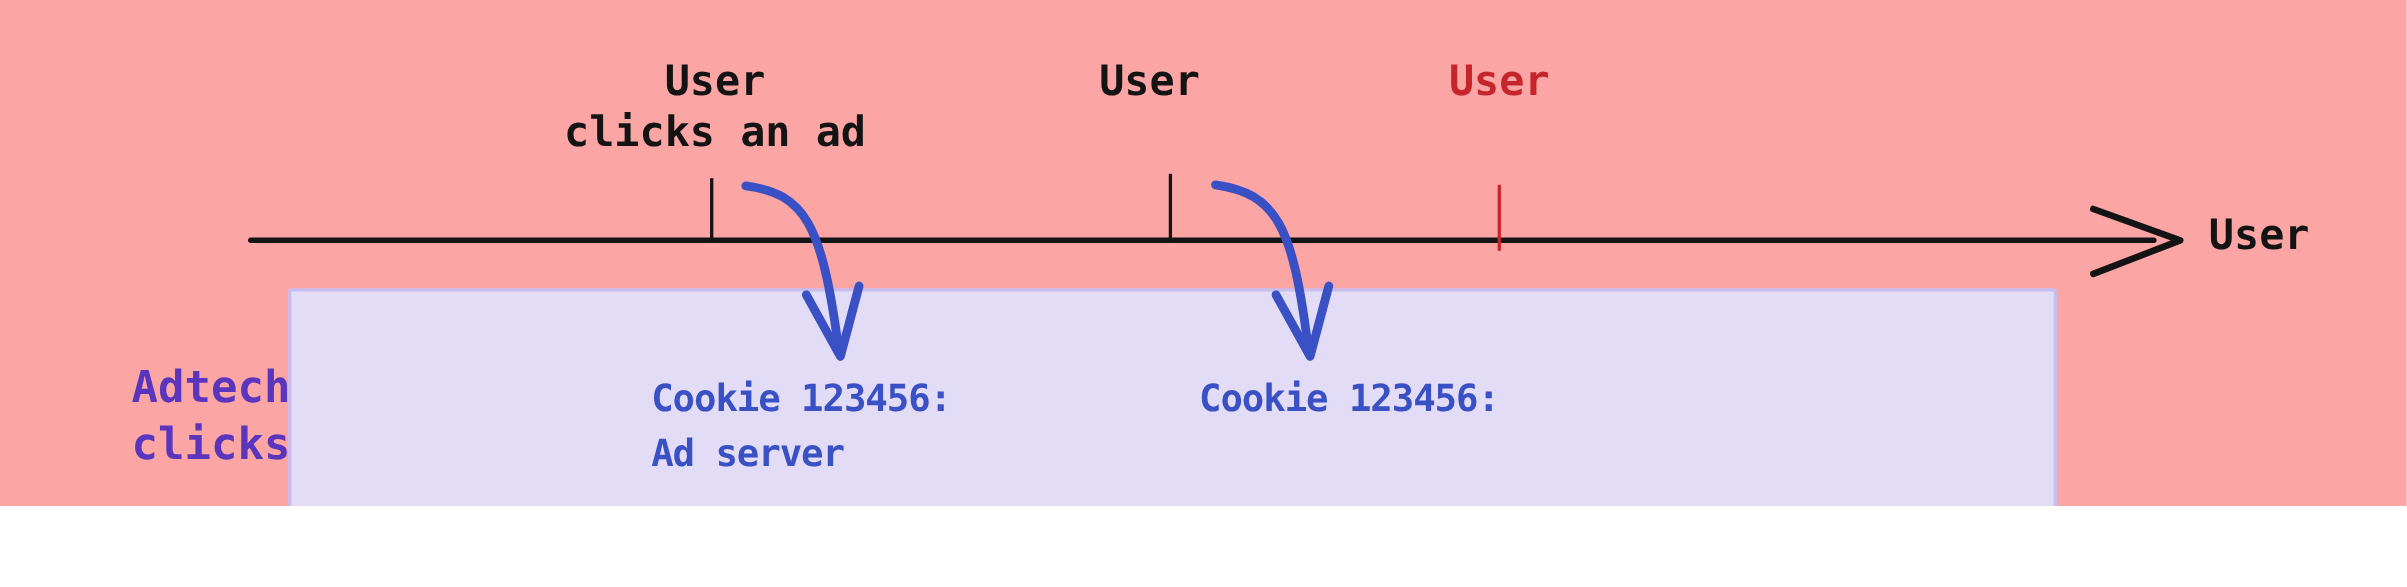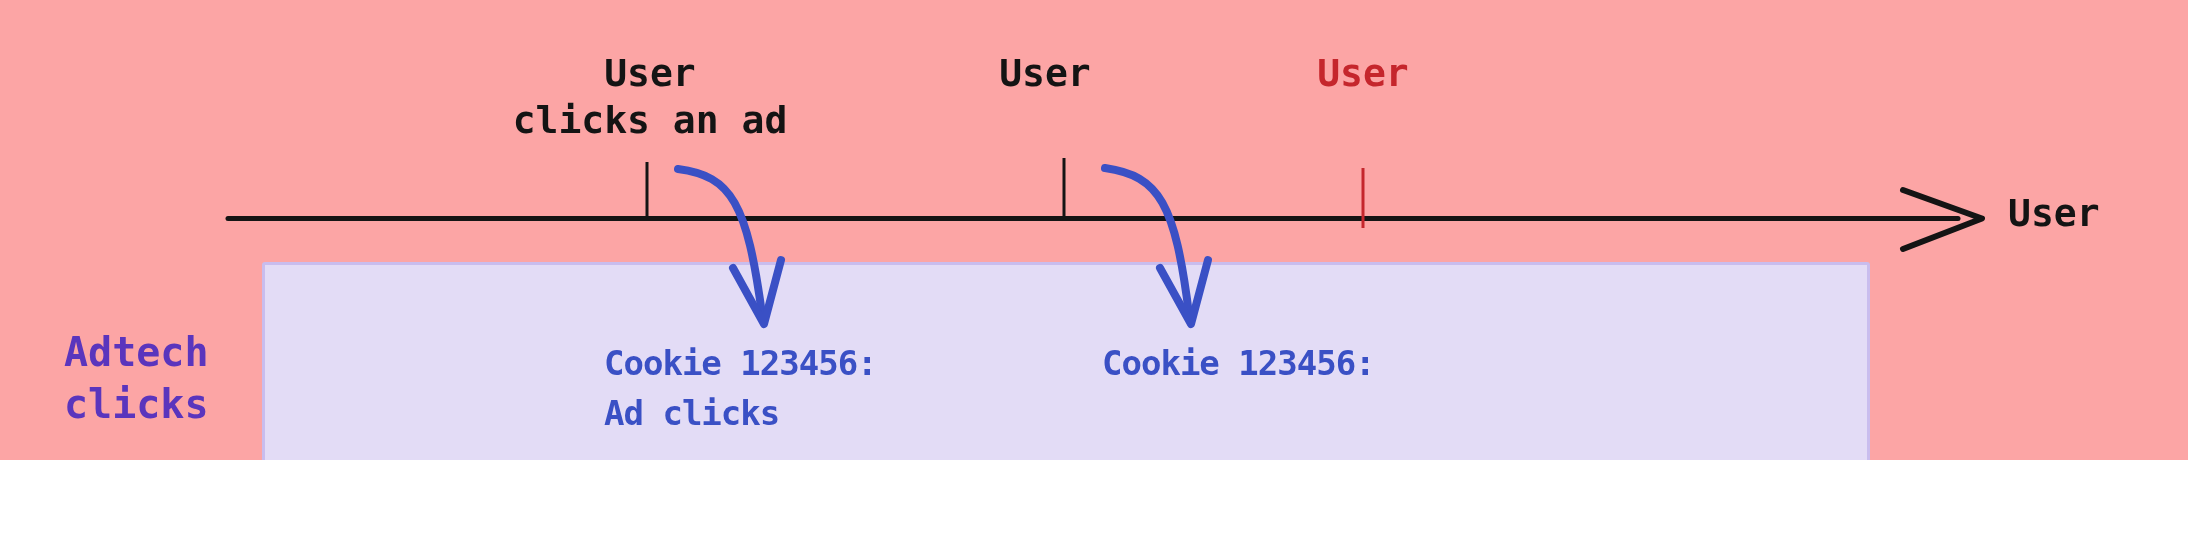--- a/index.html
+++ b/index.html
@@ -54,37 +54,36 @@
     font-weight: bold;
     font-size: 38px;
     line-height: 47px;
     color: #141414;
   }
   .adtech-label {
     position: absolute;
     left: 64px;
     top: 326px;
     width: 200px;
-    text-align: left;
+    text-align: right;
     font-weight: bold;
     font-size: 40px;
     line-height: 52px;
     color: #5a35bd;
     white-space: nowrap;
   }
   .cookie-record {
     position: absolute;
     top: 338px;
     font-weight: bold;
     font-size: 34px;
     line-height: 50px;
     letter-spacing: -1px;
     color: #3a50c5;
     white-space: nowrap;
-    margin-left: 12px;
   }
   .cookie-record.first { left: 592px; }
   .cookie-record.second { left: 1090px; }
 </style>
 </head>
 <body>
 
 <div class="canvas">
 
   <div class="server-box"></div>
@@ -119,19 +118,19 @@
 
   <div class="time-label">User</div>
 
   <div class="adtech-label">
     <div>Adtech</div>
     <div>clicks</div>
   </div>
 
   <div class="cookie-record first">
     <div>Cookie 123456:</div>
-    <div>Ad clicks</div>
+    <div>Ad server</div>
   </div>
   <div class="cookie-record second">
     <div>Cookie 123456:</div>
   </div>
 
 </div>
 
 </body></html>

